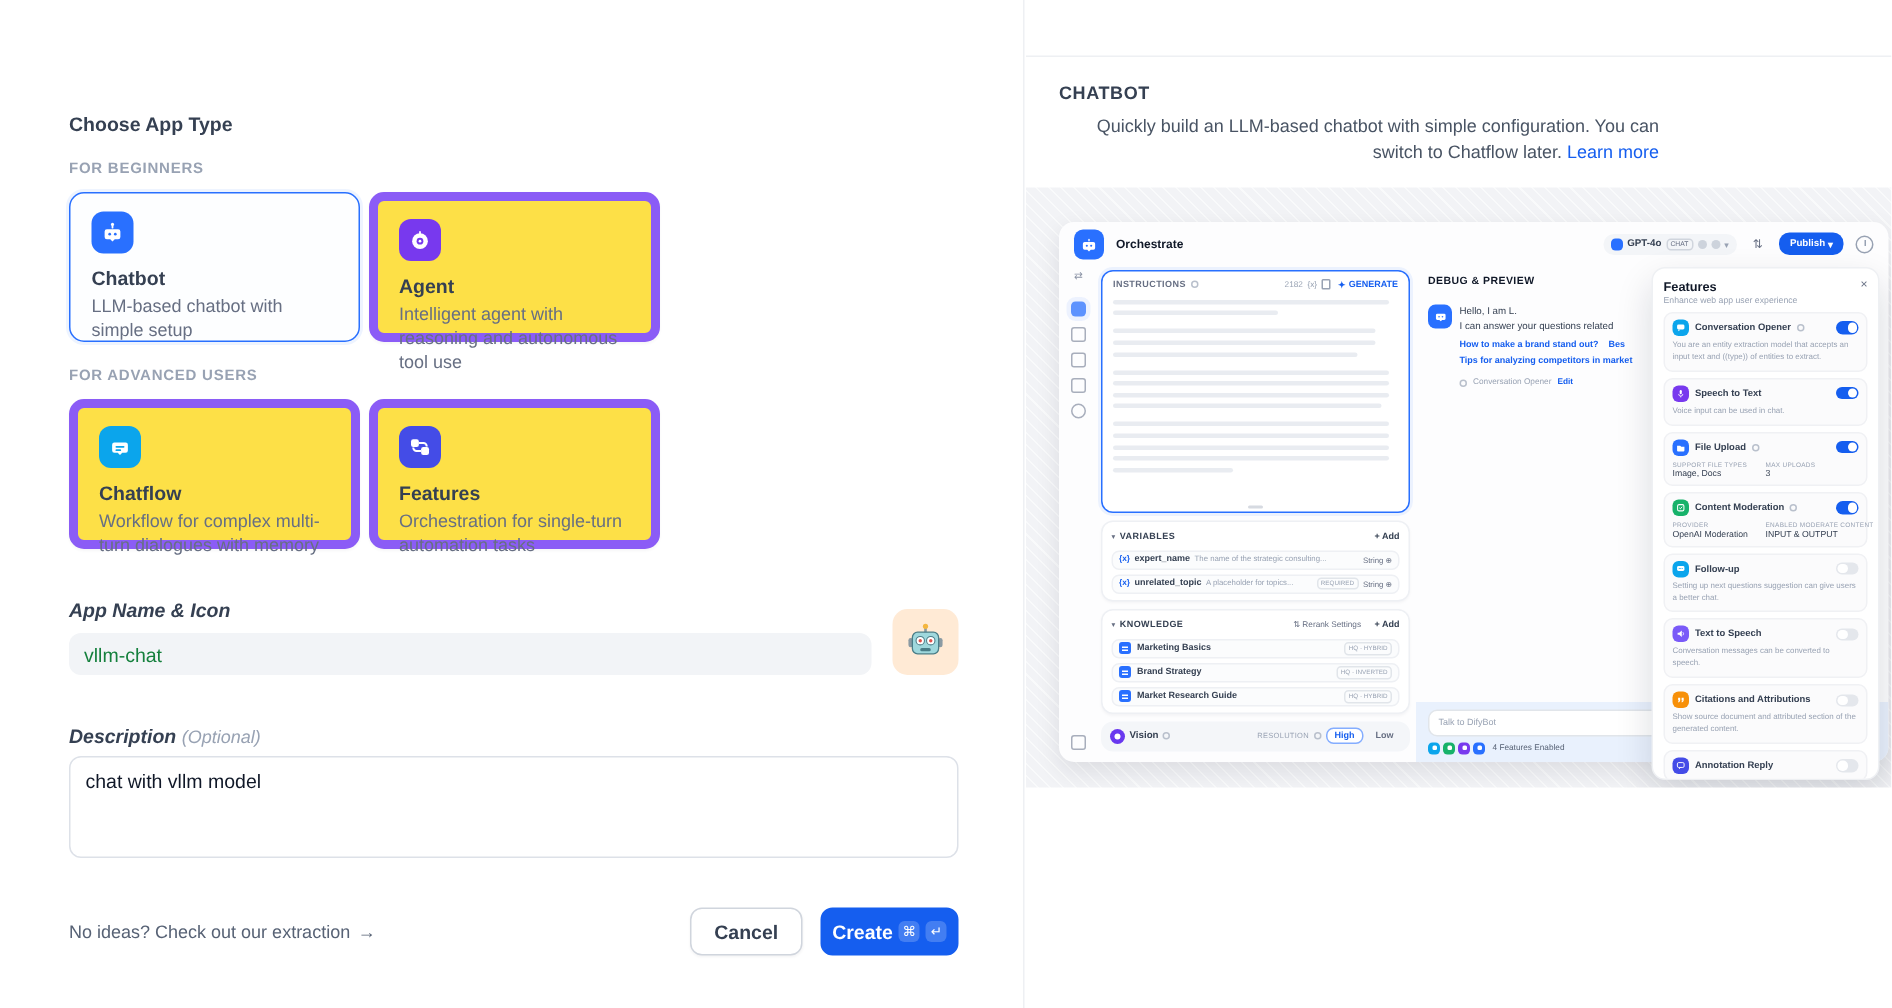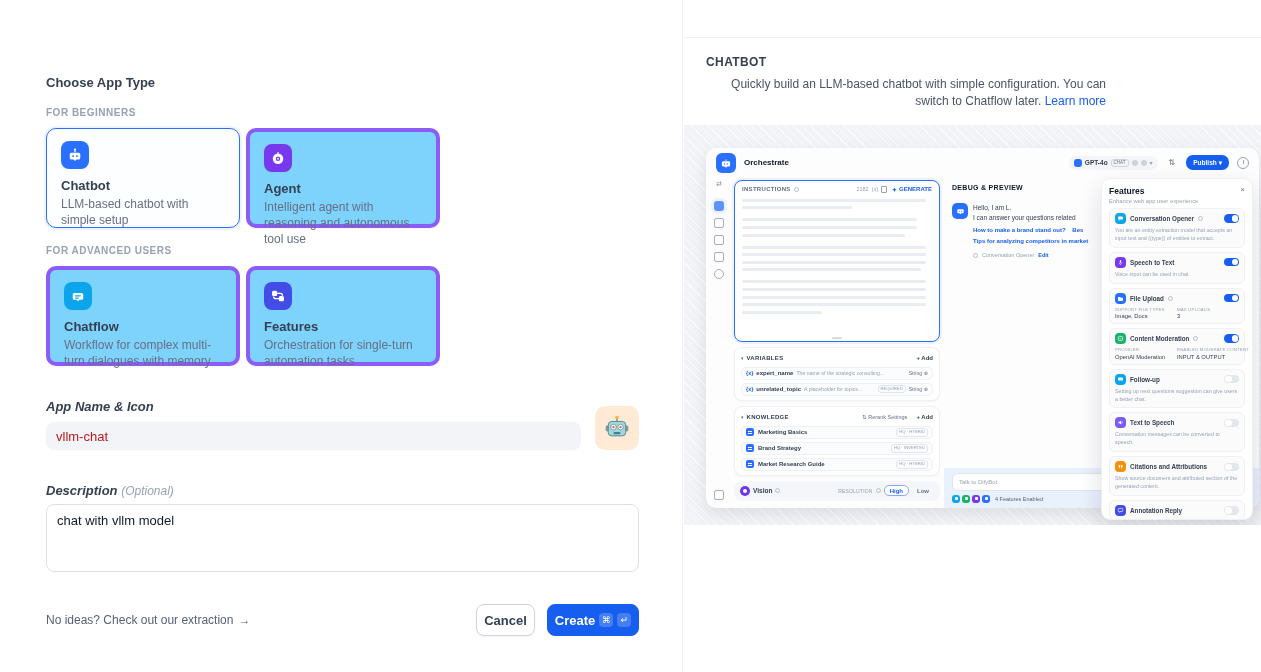--- a/index.html
+++ b/index.html
@@ -5,44 +5,44 @@
   * { margin:0; padding:0; box-sizing:border-box; }
   html,body { width:1261px; height:672px; font-family:"Liberation Sans", sans-serif; background:#fff; overflow:hidden; }
   .app { position:relative; width:1261px; height:672px; }
 
   
   .left { position:absolute; left:0; top:0; width:683px; height:672px; background:#fff; border-right:1px solid #eef0f3; padding:46px 43px 0 46px; }
   .page-title { font-size:16px; font-weight:bold; color:#101828; }
   .choose-label { margin-top:29px; font-size:13px; font-weight:bold; color:#354052; }
   .group-label { margin-top:17px; font-size:10px; font-weight:bold; color:#98a2b3; letter-spacing:.5px; }
   .card-row { display:flex; gap:6px; margin-top:10px; }
-  .type-card { width:194px; height:100px; background:#7dd3fc; border:4px solid #8b5cf6; border-radius:10px; padding:12px 14px; cursor:pointer; box-shadow:0 1px 2px rgba(16,24,40,.04); }
+  .type-card { width:194px; height:100px; background:#fde047; border:6px solid #8b5cf6; border-radius:10px; padding:12px 14px; cursor:pointer; box-shadow:0 1px 2px rgba(16,24,40,.04); }
   .type-card.selected { border:1px solid #2970ff; background:#fdfeff; box-shadow:0 0 0 2px rgba(41,112,255,.08); }
   .type-icon { width:28px; height:28px; border-radius:8px; display:flex; align-items:center; justify-content:center; }
   .type-icon svg { width:18px; height:18px; }
   .ic-chatbot { background:#2970ff; }
   .ic-agent { background:#7839ee; }
   .ic-textgen { background:#0e9384; }
   .ic-chatflow { background:#0ba5ec; }
   .ic-workflow { background:#444ce7; }
   .type-title { margin-top:9px; font-size:13px; font-weight:bold; color:#354052; }
   .type-desc { margin-top:3px; font-size:12px; color:#676f83; line-height:1.35; }
 
   .field-label { margin-top:33px; font-size:13px; font-weight:bold; color:#354052;font-style:italic; }
   .optional { font-size:12px; font-weight:normal; color:#98a2b3; }
   .name-row { display:flex; align-items:flex-end; gap:14px; }
   .name-col { flex:1; }
-  .name-input { margin-top:8px; width:100%; height:28px; border:none; outline:none; background:#f2f4f7; border-radius:8px; padding:0 10px; font-size:13px; color:#b91c1c; font-family:"Liberation Sans",sans-serif; }
+  .name-input { margin-top:8px; width:100%; height:28px; border:none; outline:none; background:#f2f4f7; border-radius:8px; padding:0 10px; font-size:13px; color:#15803d; font-family:"Liberation Sans",sans-serif; }
   .app-icon { width:44px; height:44px; border-radius:10px; background:#ffead5; display:flex; align-items:center; justify-content:center; cursor:pointer; }
   .desc-textarea { margin-top:6px; width:100%; height:68px; resize:none; border:1px solid #dde1e8; border-radius:8px; background:#fff; padding:8px 10px; font-size:13px; color:#101828; font-family:"Liberation Sans",sans-serif; outline:none; }
   .footer { margin-top:28px; display:flex; align-items:center; }
   .templates-link { font-size:12px; color:#576275; cursor:pointer; display:flex; align-items:center; gap:5px; }
   .footer-spacer { flex:1; }
   .btn { height:32px; border-radius:8px; font-size:13px; font-weight:bold; display:flex; align-items:center; justify-content:center; cursor:pointer; }
-  .btn-cancel { width:59px; background:#fff; border:1px solid #d0d5dd; color:#354052; box-shadow:0 1px 2px rgba(16,24,40,.05); }
+  .btn-cancel { width:75px; background:#fff; border:1px solid #d0d5dd; color:#354052; box-shadow:0 1px 2px rgba(16,24,40,.05); }
   .btn-create { width:92px; margin-left:12px; background:#155eef; color:#fff; border:1px solid #155eef; gap:4px; }
   .kbd { width:14px; height:14px; border-radius:4px; background:rgba(255,255,255,.2); font-size:9px; font-weight:normal; display:flex; align-items:center; justify-content:center; }
 
   
   .right { position:absolute; left:684px; top:0; right:0; height:672px; background:#fff; }
   .right-strip { height:38px; border-bottom:1px solid #eef0f3; background:#fff; }
   .right-head { padding:17px 40px 0 22px; }
   .chatbot-heading { font-size:12px; font-weight:bold; color:#354052; letter-spacing:.4px; }
   .chatbot-desc { margin-top:7px; font-size:12px; color:#495464; line-height:1.45; max-width:400px;text-align:right; }
   .learn-more { color:#155eef; cursor:pointer; }

